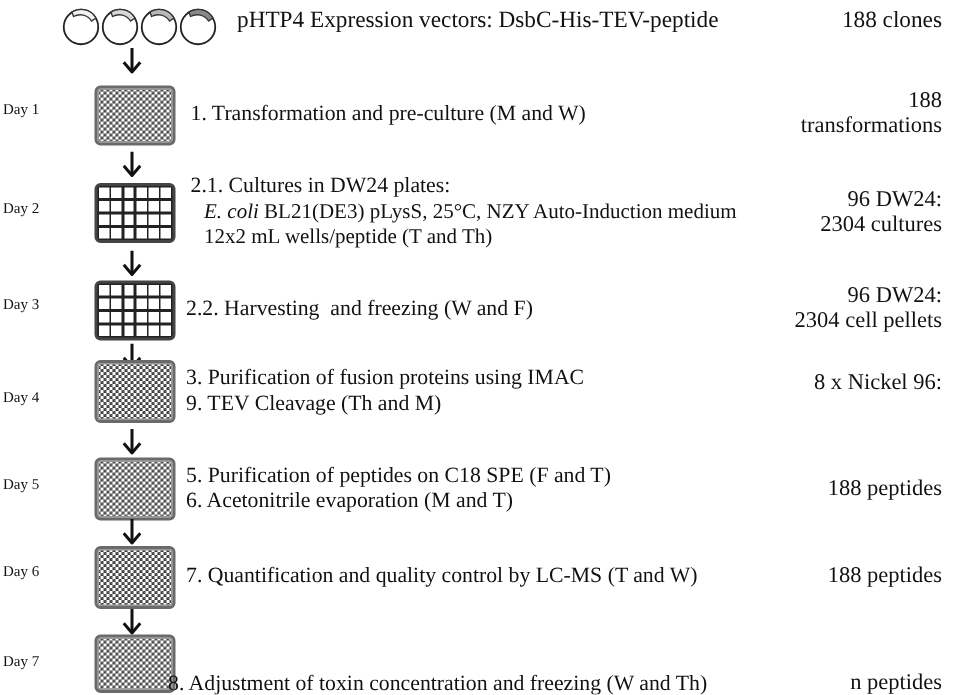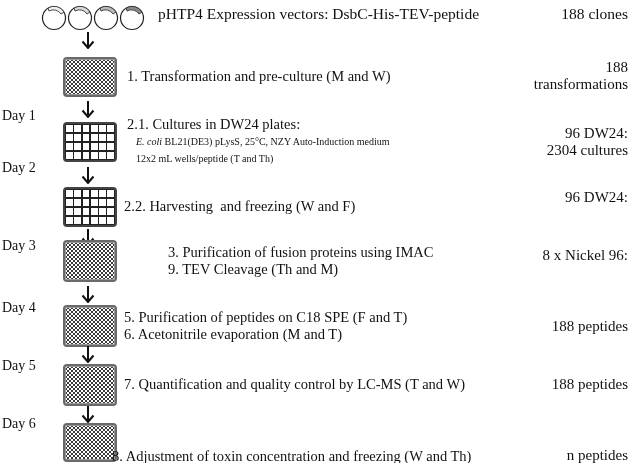--- a/index.html
+++ b/index.html
@@ -1,22 +1,22 @@
 <!DOCTYPE html>
 <html><head>
 <meta charset="utf-8">
 <style>
   html, body { margin:0; padding:0; background:#ffffff; }
   body { width:638px; height:463px; position:relative; overflow:hidden;
          font-family:"Liberation Serif", "DejaVu Serif", serif; color:#111; }
   .abs { position:absolute; }
   .title { font-weight:normal; font-size:15.5px; white-space:nowrap; }
-  .day { font-size:14px; white-space:nowrap;margin-top:40px; }
+  .day { font-size:10px; white-space:nowrap; }
   .step { font-size:14.5px; line-height:17px; white-space:nowrap; }
-  .step .sub { padding-left:9px; font-size:10px; }
+  .step .sub { padding-left:9px; font-size:14px; }
   .step i { font-style:italic; }
   .res { font-size:15px; line-height:17px; text-align:right; white-space:nowrap; }
   .plate { width:52px; height:38px; border:2px solid #555; border-radius:4px; box-sizing:border-box; }
   .plate.checker {
     background-color:#ffffff;
     background-image:
       linear-gradient(45deg, #3a3a3a 25%, transparent 25%, transparent 75%, #3a3a3a 75%),
       linear-gradient(45deg, #3a3a3a 25%, transparent 25%, transparent 75%, #3a3a3a 75%);
     background-size:4px 4px;
     background-position:0 0, 2px 2px;
@@ -75,21 +75,21 @@
 <div class="abs res" style="right:10px; top:59px;">
   <div>188</div>
   <div>transformations</div>
 </div>
 
 <svg class="abs arrow" style="left:81px; top:101px;" viewBox="0 0 14 17">
   <line x1="7" y1="0" x2="7" y2="15" stroke="#111" stroke-width="2"></line>
   <path d="M1.5 9.5 L7 16 L12.5 9.5" fill="none" stroke="#111" stroke-width="2"></path>
 </svg>
 
-<div class="abs day" style="left:2px; top:120px;">Day 2</div>
+<div class="abs day" style="left:2px; top:134px;">Day 2</div>
 <div class="abs plate grid" style="left:63px; top:122px; width:54px; height:40px;">
   <span></span>
     <span></span>
     <span></span>
     <span></span>
     <span></span>
     <span></span>
   <span></span>
     <span></span>
     <span></span>
@@ -149,30 +149,31 @@
     <span></span>
     <span></span>
     <span></span>
     <span></span>
 </div>
 <div class="abs step" style="left:124px; top:198px;">
   <div style="white-space:pre;">2.2. Harvesting  and freezing (W and F)</div>
 </div>
 <div class="abs res" style="right:10px; top:189px;">
   <div>96 DW24:</div>
+  <div>2304 cell pellets</div>
 </div>
 
 <svg class="abs arrow" style="left:81px; top:229px;" viewBox="0 0 14 17">
   <line x1="7" y1="0" x2="7" y2="15" stroke="#111" stroke-width="2"></line>
   <path d="M1.5 9.5 L7 16 L12.5 9.5" fill="none" stroke="#111" stroke-width="2"></path>
 </svg>
 
 <div class="abs day" style="left:2px; top:260px;">Day 4</div>
 <div class="abs plate checker" style="left:63px; top:240px; width:54px; height:42px;"></div>
-<div class="abs step" style="left:124px; top:244px;margin-left:44px;">
+<div class="abs step" style="left:124px; top:244px;">
   <div>3. Purification of fusion proteins using IMAC</div>
   <div>9. TEV Cleavage (Th and M)</div>
 </div>
 <div class="abs res" style="right:10px; top:247px;">
   <div>8 x Nickel 96:</div>
 </div>
 
 <svg class="abs arrow" style="left:81px; top:286px;" viewBox="0 0 14 17">
   <line x1="7" y1="0" x2="7" y2="15" stroke="#111" stroke-width="2"></line>
   <path d="M1.5 9.5 L7 16 L12.5 9.5" fill="none" stroke="#111" stroke-width="2"></path>

